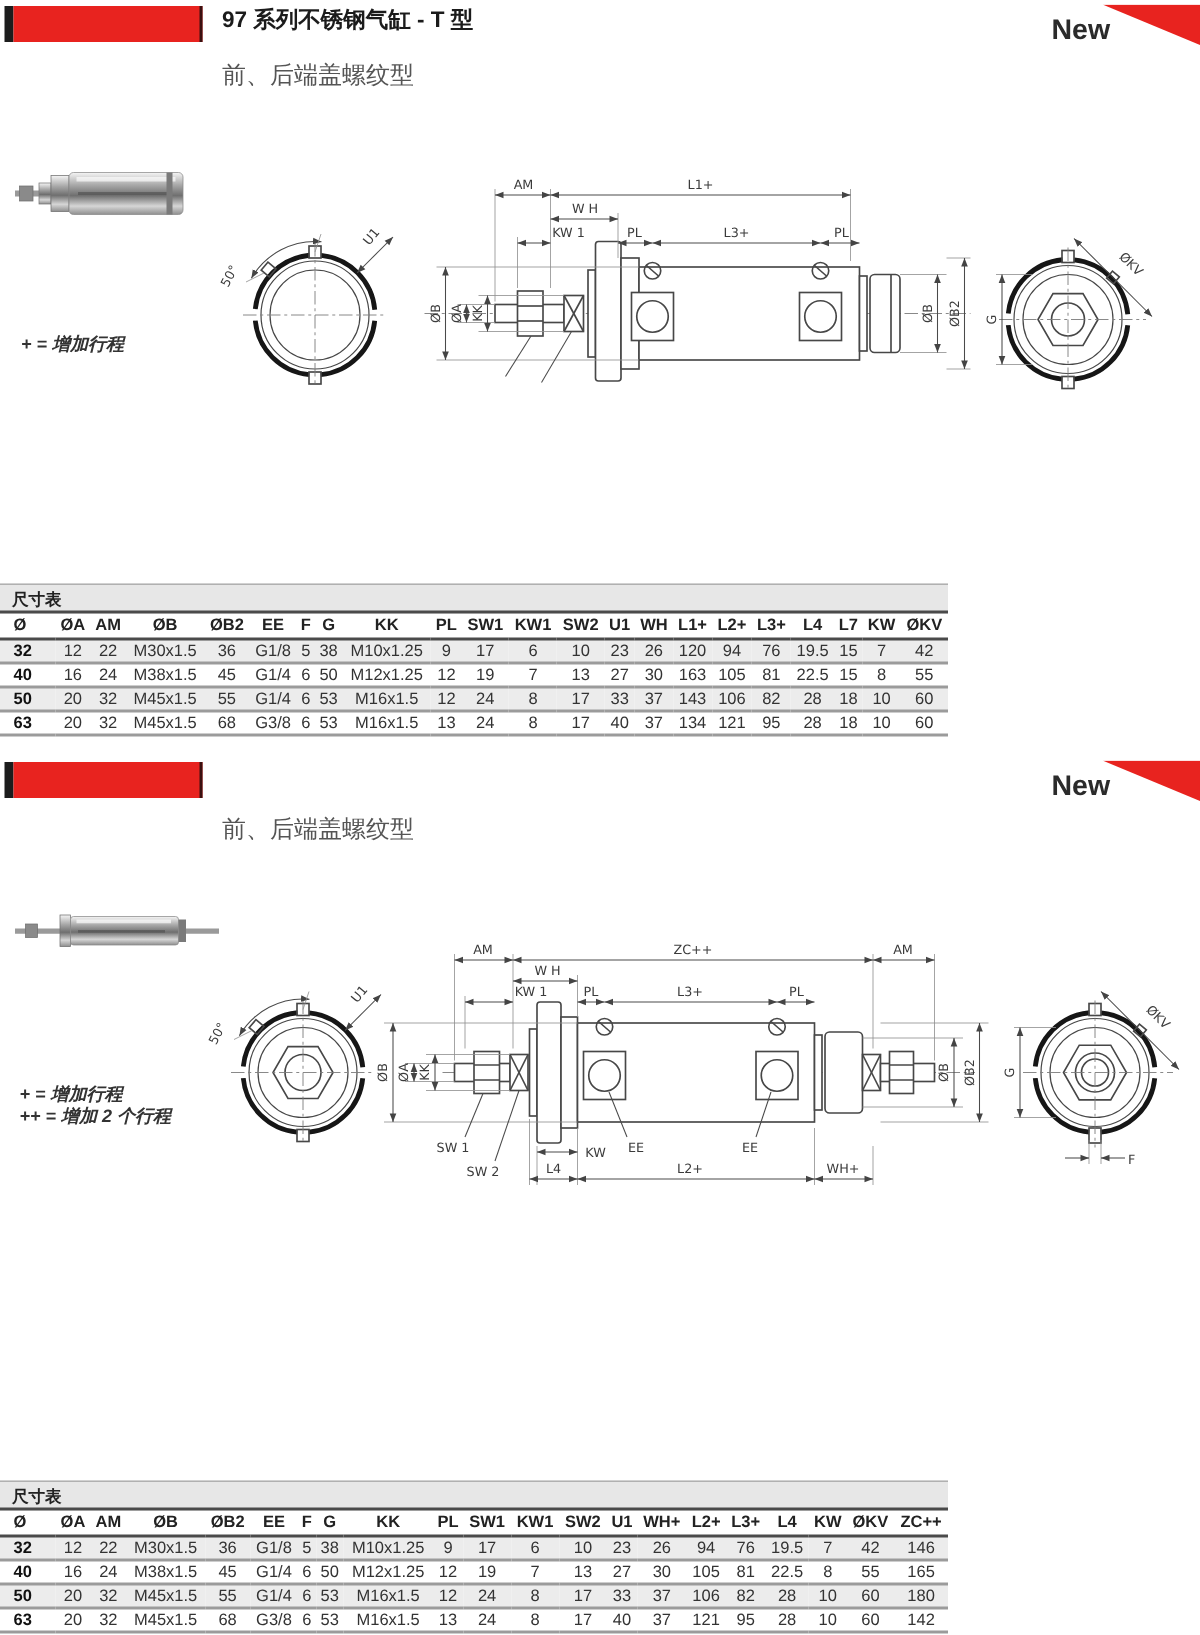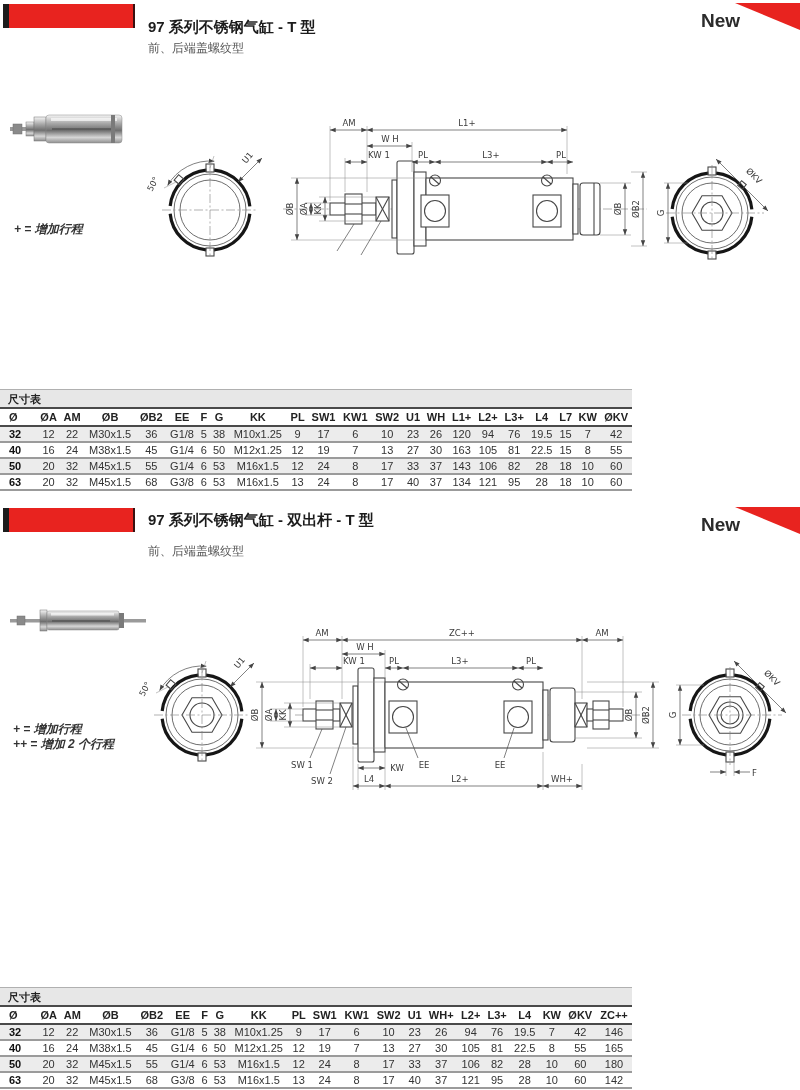--- a/index.html
+++ b/index.html
@@ -1,21 +1,21 @@
 <!DOCTYPE html>
 <html><head>
 <meta charset="utf-8">
 <style>
   html,body{margin:0;padding:0;background:#fff;}
   #page{position:relative;width:800px;height:1090px;background:#fff;overflow:hidden;
         font-family:"Liberation Sans",sans-serif;}
   .blackbar{position:absolute;left:3px;width:6px;height:24px;background:#1c1c1c;}
   .redtab{position:absolute;left:9px;width:124px;height:24px;background:#e8231f;border-right:2px solid #3a1010;}
   .sec-title{position:absolute;left:148px;font-size:15px;font-weight:bold;color:#1b1b1b;white-space:nowrap;}
-  .sec-sub{position:absolute;left:148px;font-size:12px;color:#555;white-space:nowrap;}
+  .sec-sub{position:absolute;left:148px;font-size:16px;color:#555;white-space:nowrap;}
   .newtxt{position:absolute;left:701px;font-size:19px;font-weight:bold;color:#2b2b2b;}
   .newtri{position:absolute;left:735px;width:65px;height:27px;background:#e8231f;
           clip-path:polygon(0 0,100% 0,100% 100%);}
   .note{position:absolute;font-size:12px;color:#333;line-height:15px;font-weight:bold;white-space:nowrap;font-style:italic;}
   .dwg{position:absolute;}
   .dwg text{font:8.5px "DejaVu Sans",sans-serif;fill:#3b3b3b;}
   .ln{stroke:#474747;stroke-width:1.1;fill:#fff;}
   .lnf{stroke:#474747;stroke-width:1.1;fill:none;}
   .lt{stroke:#909090;stroke-width:.55;fill:none;}
   .dim{stroke:#4a4a4a;stroke-width:.7;fill:none;marker-start:url(#aS);marker-end:url(#aE);}
@@ -51,21 +51,21 @@
           <stop offset=".3" stop-color="#a8a8a8"></stop>
         <stop offset=".55" stop-color="#6f6f6f"></stop>
           <stop offset=".8" stop-color="#d6d6d6"></stop>
         <stop offset="1" stop-color="#8f8f8f"></stop>
         </linearGradient>
     </defs>
   </svg>
 
   <div class="blackbar" style="top:4px"></div>
   <div class="redtab" style="top:4px"></div>
-  <div class="sec-title" style="top:18px">97 系列不锈钢气缸 - T 型</div>
+  <div class="sec-title" style="top:4px">97 系列不锈钢气缸 - T 型</div>
   <div class="sec-sub" style="top:40px">前、后端盖螺纹型</div>
   <div class="newtxt" style="top:10px">New</div>
   <div class="newtri" style="top:3px"></div>
 
   <svg class="dwg" style="left:10px;top:103px" width="125" height="45">
     <rect x="0" y="24" width="17" height="4" fill="#9a9a9a"></rect>
     <rect x="3" y="21" width="9" height="10" fill="#8a8a8a" stroke="#6f6f6f" stroke-width=".5"></rect>
     <rect x="16" y="19" width="8" height="14" fill="url(#met)" stroke="#777" stroke-width=".5"></rect>
     <rect x="24" y="14" width="12" height="24" fill="url(#met)" stroke="#6f6f6f" stroke-width=".5"></rect>
     <rect x="36" y="12" width="76" height="28" rx="3" fill="url(#met)" stroke="#8a8a8a" stroke-width=".5"></rect>
@@ -318,21 +318,20 @@
             <td>18</td>
             <td>10</td>
             <td>60</td>
           </tr>
         </tbody>
       </table>
   </div>
 
   <div class="blackbar" style="top:508px"></div>
   <div class="redtab" style="top:508px"></div>
-  <div class="sec-title" style="top:511px">97 系列不锈钢气缸 - 双出杆 - T 型</div>
   <div class="sec-sub" style="top:543px">前、后端盖螺纹型</div>
   <div class="newtxt" style="top:514px">New</div>
   <div class="newtri" style="top:507px"></div>
 
   <svg class="dwg" style="left:10px;top:593px" width="140" height="50">
     <rect x="0" y="26" width="32" height="3.5" fill="#9a9a9a"></rect>
     <rect x="7" y="23" width="8" height="9" fill="#8a8a8a" stroke="#6f6f6f" stroke-width=".5"></rect>
     <rect x="30" y="17" width="7" height="21" fill="url(#met)" stroke="#6f6f6f" stroke-width=".5"></rect>
     <rect x="37" y="18" width="72" height="19" rx="2" fill="url(#met)" stroke="#8a8a8a" stroke-width=".5"></rect>
     <rect x="41" y="20" width="63" height="2.5" fill="#ffffff" opacity=".65"></rect>

